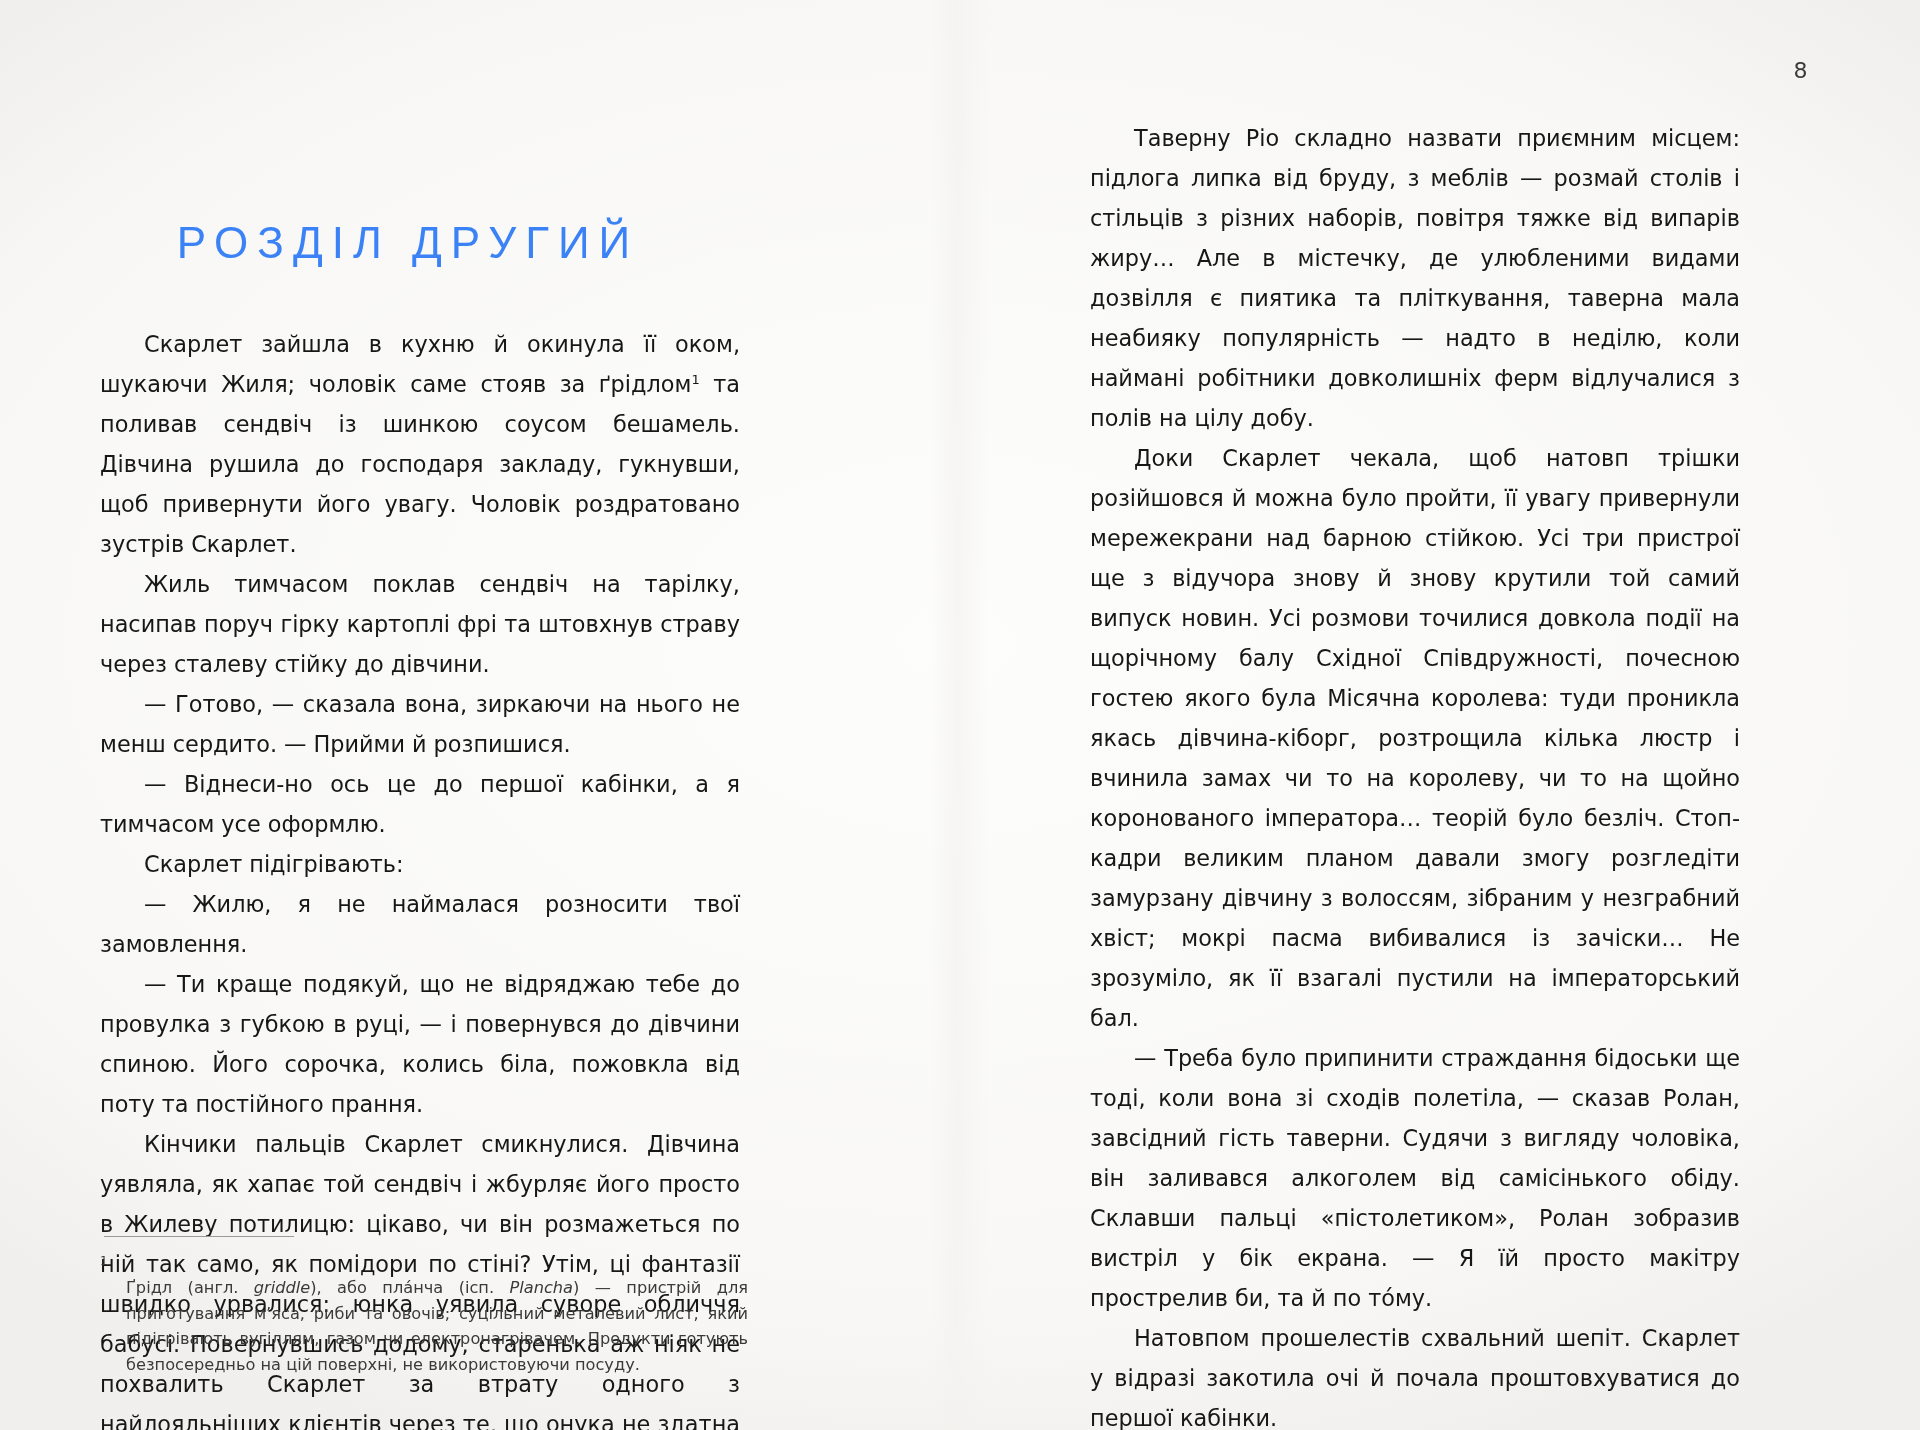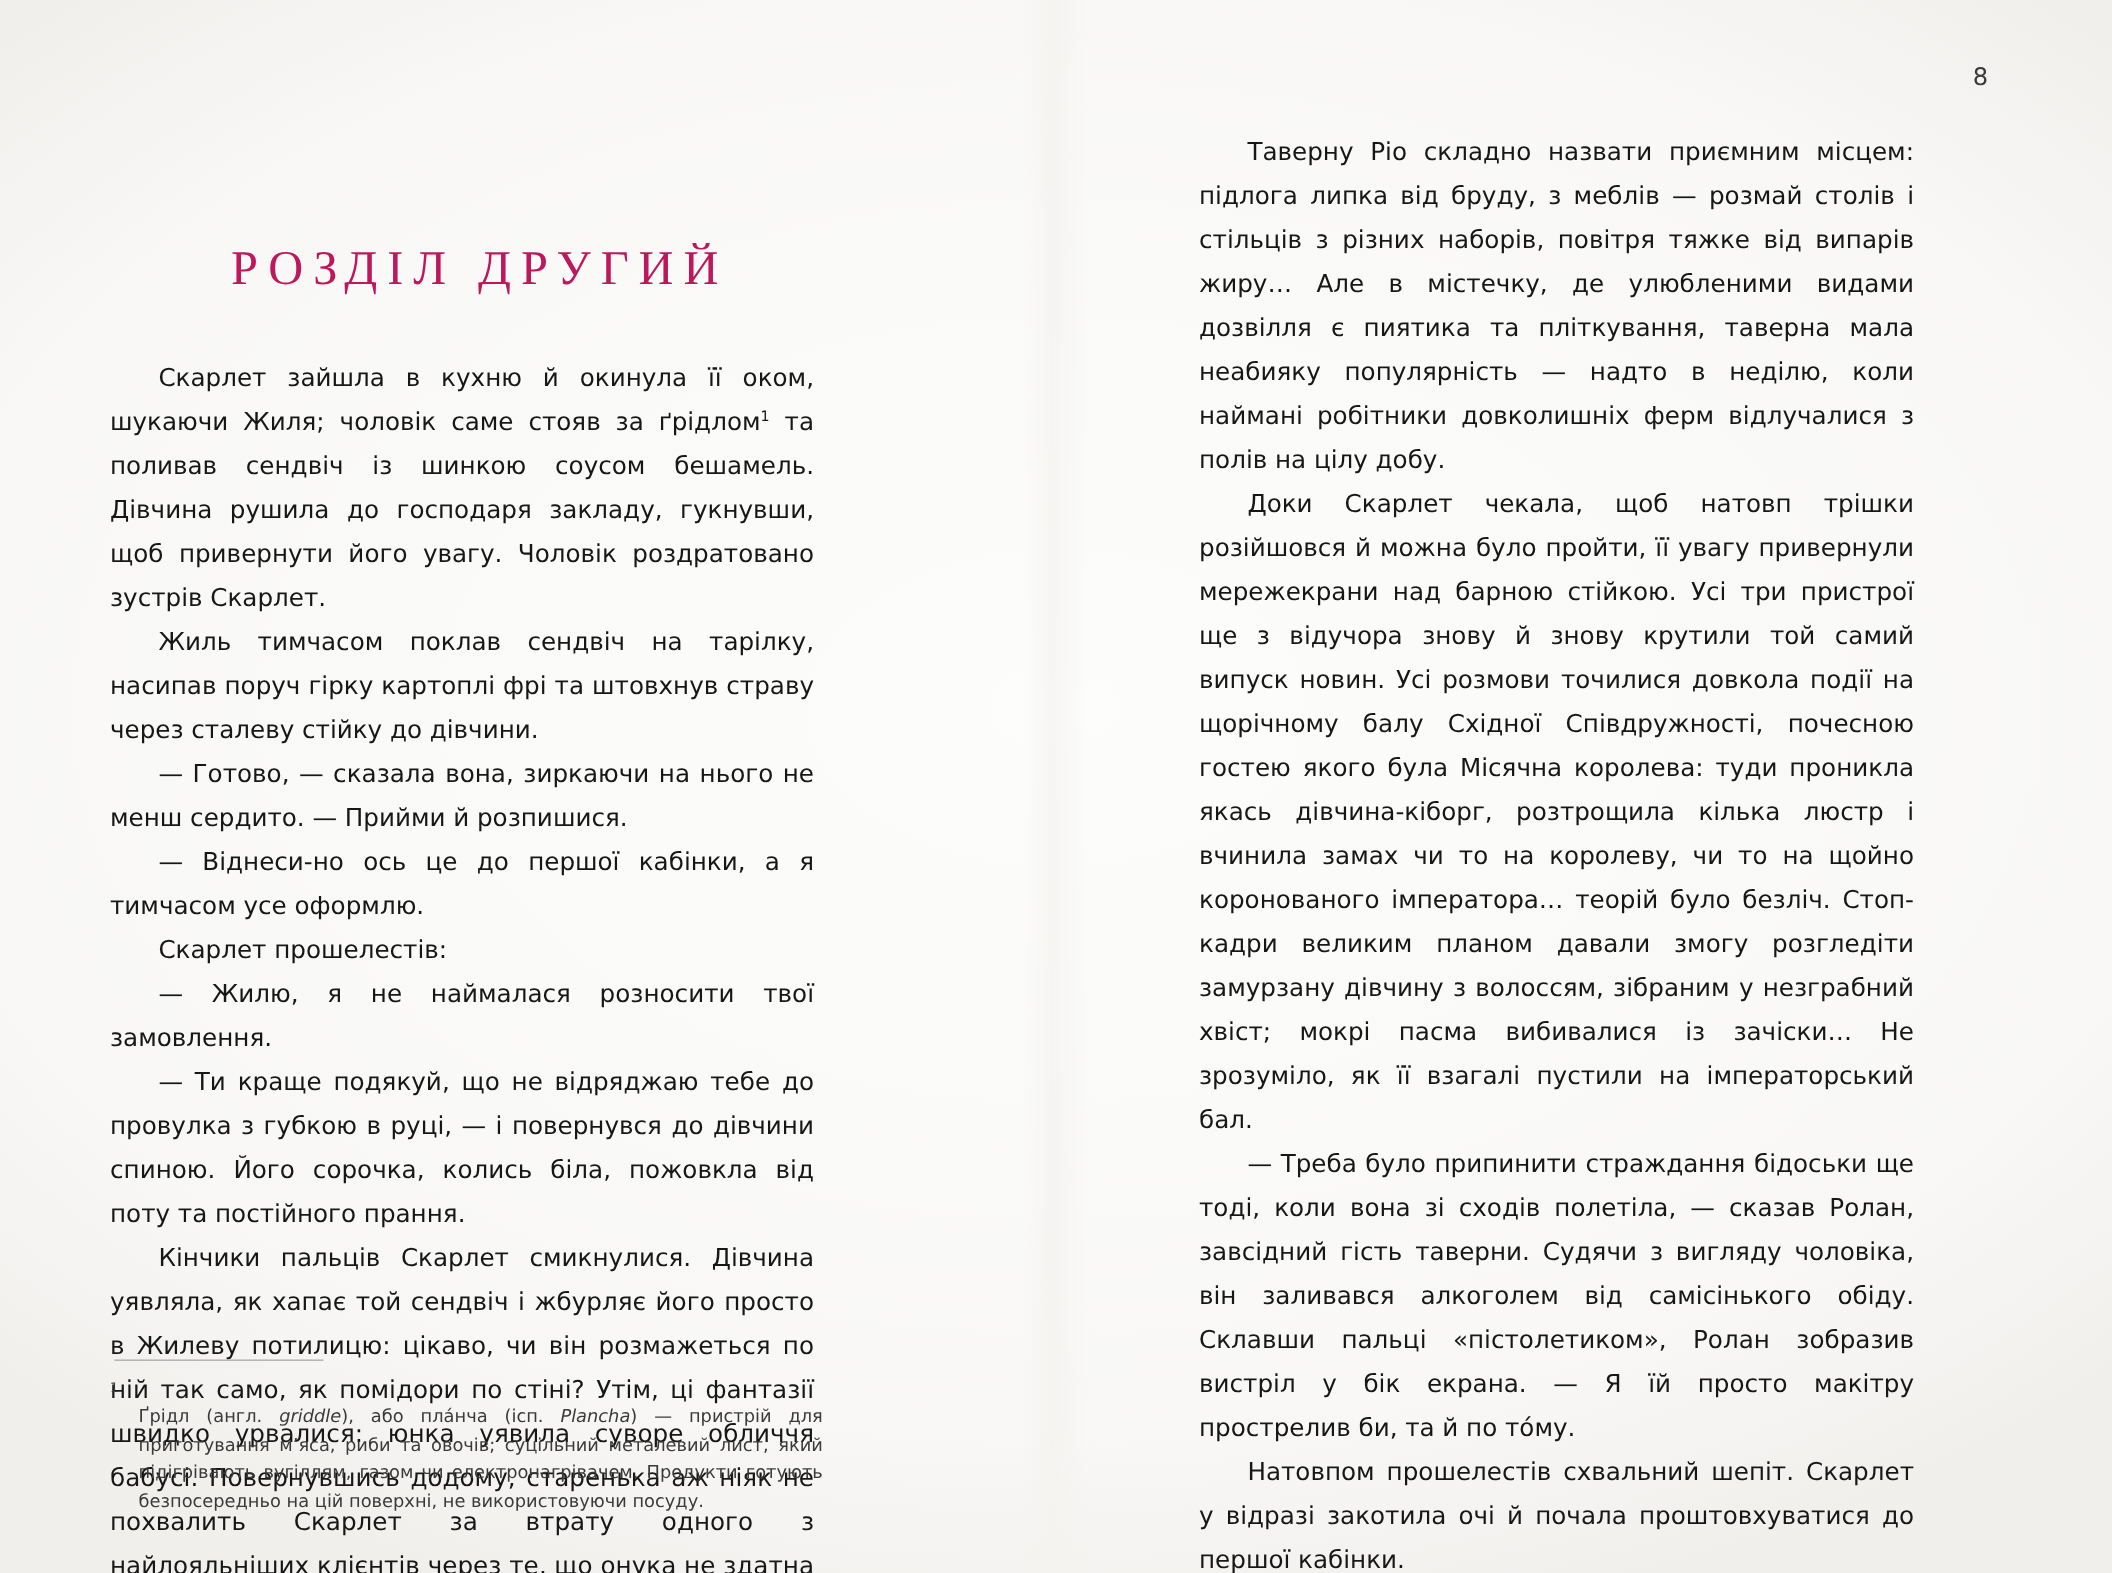--- a/index.html
+++ b/index.html
@@ -46,28 +46,28 @@
     font-weight: 400;
     letter-spacing: 0.5px;
     color: #3a3a3a;
   }
 
   .chapter-title {
     margin: 0;
     padding: 0;
     position: absolute;
     top: 218px;
-    left: 116px;
+    left: 88px;
     width: 640px;
     text-align: center;
-    font-family: Liberation Serif, serif;
+    font-family: Liberation Sans, sans-serif;
     font-size: 44px;
     font-weight: 300;
     letter-spacing: 9px;
-    color: #be185d;
+    color: #3b82f6;
     white-space: nowrap;
   }
 
   .body-block {
     position: absolute;
     width: 640px;
     font-size: 22.4px;
     line-height: 40px;
     text-align: justify;
     text-justify: inter-word;
@@ -135,21 +135,21 @@
 
   <div class="folio">8</div>
 
   <h1 class="chapter-title">РОЗДІЛ ДРУГИЙ</h1>
 
   <div class="body-block left">
     <p><span>Скарлет зайшла в кухню й окинула її оком, шукаючи Жиля; чоловік саме стояв за ґрідлом</span><sup class="fn-ref">1</sup><span> та поливав сендвіч із шинкою соусом бешамель. Дівчина рушила до господаря закладу, гукнувши, щоб привернути його увагу. Чоловік роздратовано зустрів Скарлет.</span></p>
     <p>Жиль тимчасом поклав сендвіч на тарілку, насипав поруч гірку картоплі фрі та штовхнув страву через сталеву стійку до дівчини.</p>
     <p>— Готово, — сказала вона, зиркаючи на нього не менш сердито. — Прийми й розпишися.</p>
     <p>— Віднеси-но ось це до першої кабінки, а я тимчасом усе оформлю.</p>
-    <p>Скарлет прошелестів:</p>
+    <p>Скарлет підігрівають:</p>
     <p>— Жилю, я не наймалася розносити твої замовлення.</p>
     <p>— Ти краще подякуй, що не відряджаю тебе до провулка з губкою в руці, — і повернувся до дівчини спиною. Його сорочка, колись біла, пожовкла від поту та постійного прання.</p>
     <p>Кінчики пальців Скарлет смикнулися. Дівчина уявляла, як хапає той сендвіч і жбурляє його просто в Жилеву потилицю: цікаво, чи він розмажеться по ній так само, як помідори по стіні? Утім, ці фантазії швидко урвалися: юнка уявила суворе обличчя бабусі. Повернувшись додому, старенька аж ніяк не похвалить Скарлет за втрату одного з найлояльніших клієнтів через те, що онука не здатна тримати себе в руках.</p>
   </div>
 
   <div class="body-block right">
     <p>Таверну Ріо складно назвати приємним місцем: підлога липка від бруду, з меблів — розмай столів і стільців з різних наборів, повітря тяжке від випарів жиру… Але в містечку, де улюбленими видами дозвілля є пиятика та пліткування, таверна мала неабияку популярність — надто в неділю, коли наймані робітники довколишніх ферм відлучалися з полів на цілу добу.</p>
     <p>Доки Скарлет чекала, щоб натовп трішки розійшовся й можна було пройти, її увагу привернули мережекрани над барною стійкою. Усі три пристрої ще з відучора знову й знову крутили той самий випуск новин. Усі розмови точилися довкола події на щорічному балу Східної Співдружності, почесною гостею якого була Місячна королева: туди проникла якась дівчина-кіборг, розтрощила кілька люстр і вчинила замах чи то на королеву, чи то на щойно коронованого імператора… теорій було безліч. Стоп-кадри великим планом давали змогу розгледіти замурзану дівчину з волоссям, зібраним у незграбний хвіст; мокрі пасма вибивалися із зачіски… Не зрозуміло, як її взагалі пустили на імператорський бал.</p>
     <p>— Треба було припинити страждання бідоськи ще тоді, коли вона зі сходів полетіла, — сказав Ролан, завсідний гість таверни. Судячи з вигляду чоловіка, він заливався алкоголем від самісінького обіду. Склавши пальці «пістолетиком», Ролан зобразив вистріл у бік екрана. — Я їй просто макітру прострелив би, та й по тóму.</p>
     <p>Натовпом прошелестів схвальний шепіт. Скарлет у відразі закотила очі й почала проштовхуватися до першої кабінки.</p>

